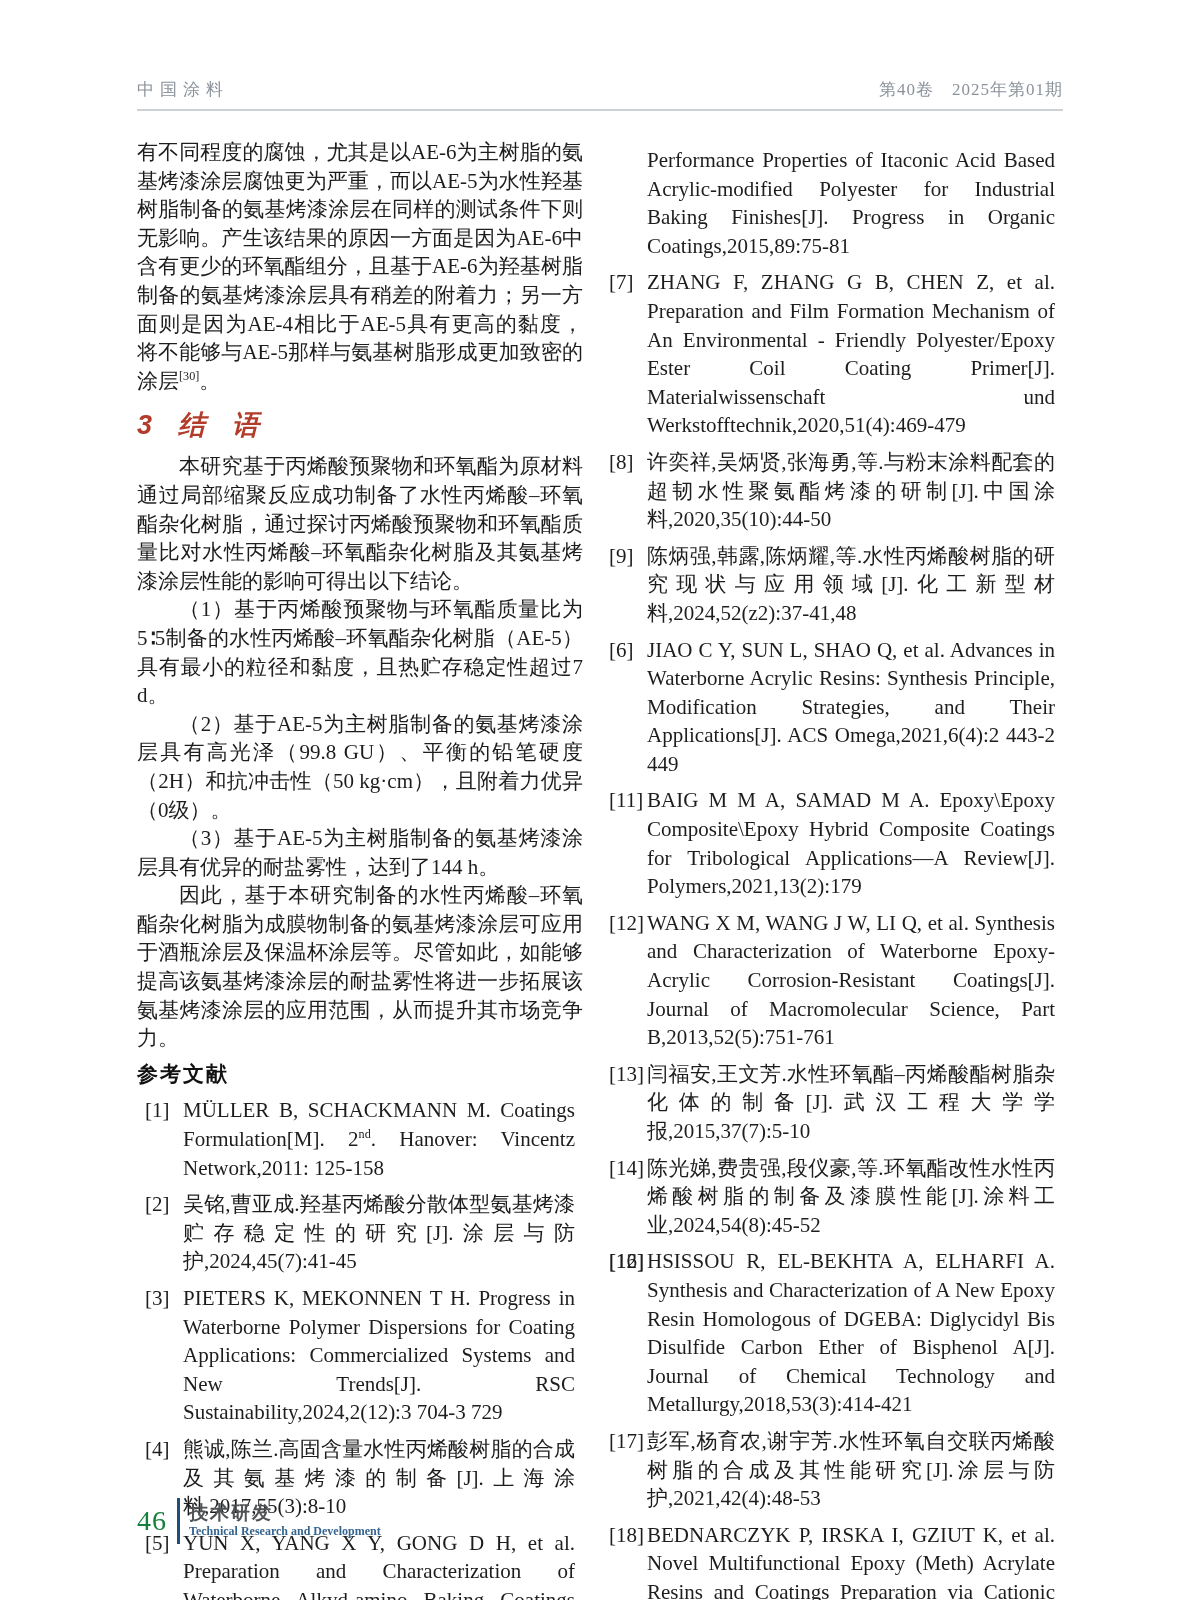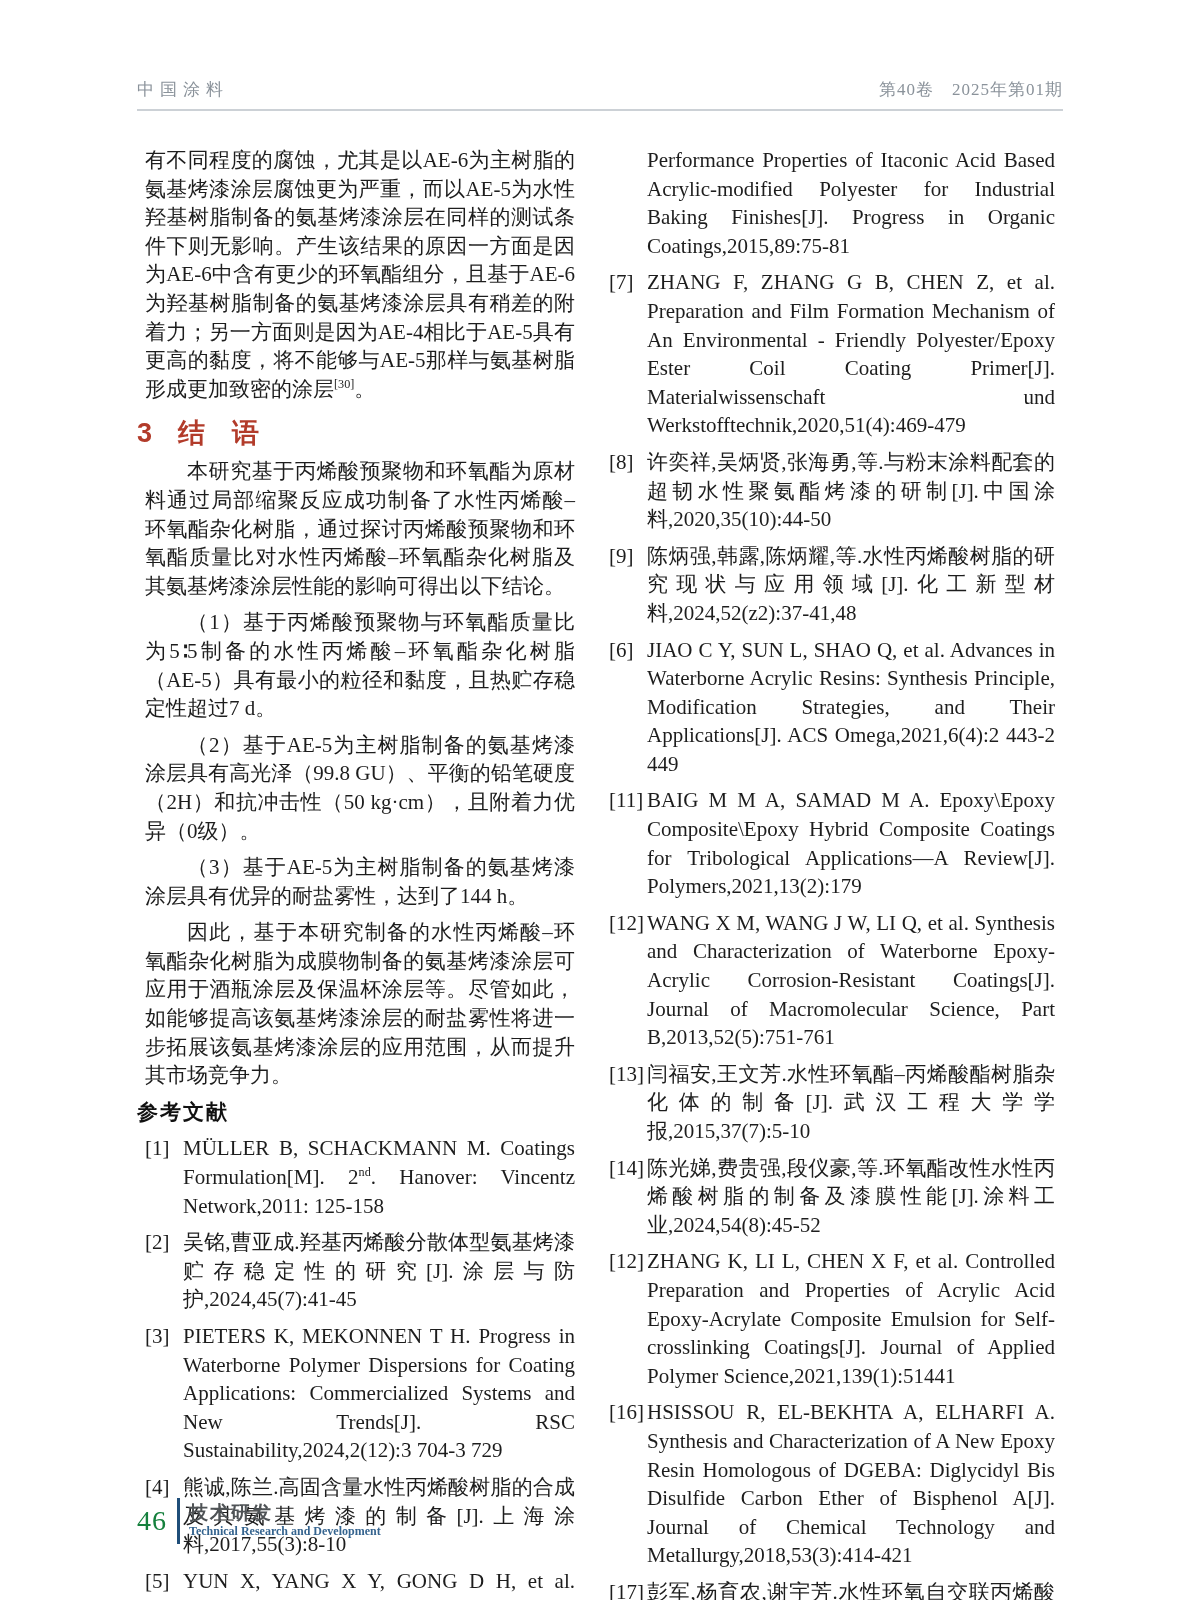--- a/index.html
+++ b/index.html
@@ -12,26 +12,26 @@
           border-bottom:2px solid #ccd1d6;padding-bottom:8px;
           font-size:17px;color:#8a929a;}
   .journal-name{letter-spacing:6px;}
   .issue-info{letter-spacing:1px;}
 
   
   .columns{display:flex;gap:18px;margin-top:27px;}
   .col{width:446px;font-size:21px;line-height:28.6px;text-align:justify;}
   .col.colr{width:462px;}
 
-  p.body-para{margin:8px;text-indent:2em;}
+  p.body-para{margin:0;text-indent:2em;}
   p.no-indent{text-indent:0;}
   sup{font-size:0.58em;line-height:0;}
 
-  .section-heading{margin:15px 0 0 0;font-family:"Liberation Sans","DejaVu Sans",sans-serif;
-          font-weight:700;font-size:27px;color:#b23b2a;line-height:1.15;text-align:left;}
+  .section-heading{margin:15px 0 11px 0;font-family:"Liberation Sans","DejaVu Sans",sans-serif;
+          font-weight:700;font-size:27px;color:#b23b2a;line-height:1.15;text-align:left;font-style:italic;}
   .section-heading .sec-num{margin-right:26px;}
 
   .refs-heading{margin:7px 0 4px 0;font-family:"Liberation Sans","DejaVu Sans",sans-serif;
           font-weight:700;font-size:21px;text-align:left;letter-spacing:2px;color:#111;}
 
   .ref-item{position:relative;padding-left:38px;margin:8px;}
   .ref-item .ref-num{position:absolute;left:0;top:0;}
 
   
   .footer{position:absolute;left:137px;top:1498px;display:flex;align-items:center;}
@@ -82,21 +82,21 @@
       <div>
           <div class="ref-item"><span class="ref-num"></span><span class="ref-text">Performance Properties of Itaconic Acid Based Acrylic-modified Polyester for Industrial Baking Finishes[J]. Progress in Organic Coatings,2015,89:75-81</span></div>
           <div class="ref-item"><span class="ref-num">[7]</span><span class="ref-text">ZHANG F, ZHANG G B, CHEN Z, et al. Preparation and Film Formation Mechanism of An Environmental - Friendly Polyester/Epoxy Ester Coil Coating Primer[J]. Materialwissenschaft und Werkstofftechnik,2020,51(4):469-479</span></div>
           <div class="ref-item"><span class="ref-num">[8]</span><span class="ref-text">许奕祥,吴炳贤,张海勇,等.与粉末涂料配套的超韧水性聚氨酯烤漆的研制[J].中国涂料,2020,35(10):44-50</span></div>
           <div class="ref-item"><span class="ref-num">[9]</span><span class="ref-text">陈炳强,韩露,陈炳耀,等.水性丙烯酸树脂的研究现状与应用领域[J].化工新型材料,2024,52(z2):37-41,48</span></div>
           <div class="ref-item"><span class="ref-num">[6]</span><span class="ref-text">JIAO C Y, SUN L, SHAO Q, et al. Advances in Waterborne Acrylic Resins: Synthesis Principle, Modification Strategies, and Their Applications[J]. ACS Omega,2021,6(4):2 443-2 449</span></div>
           <div class="ref-item"><span class="ref-num">[11]</span><span class="ref-text">BAIG M M A, SAMAD M A. Epoxy\Epoxy Composite\Epoxy Hybrid Composite Coatings for Tribological Applications—A Review[J]. Polymers,2021,13(2):179</span></div>
           <div class="ref-item"><span class="ref-num">[12]</span><span class="ref-text">WANG X M, WANG J W, LI Q, et al. Synthesis and Characterization of Waterborne Epoxy-Acrylic Corrosion-Resistant Coatings[J]. Journal of Macromolecular Science, Part B,2013,52(5):751-761</span></div>
           <div class="ref-item"><span class="ref-num">[13]</span><span class="ref-text">闫福安,王文芳.水性环氧酯–丙烯酸酯树脂杂化体的制备[J].武汉工程大学学报,2015,37(7):5-10</span></div>
           <div class="ref-item"><span class="ref-num">[14]</span><span class="ref-text">陈光娣,费贵强,段仪豪,等.环氧酯改性水性丙烯酸树脂的制备及漆膜性能[J].涂料工业,2024,54(8):45-52</span></div>
-          <div class="ref-item"><span class="ref-num">[12]</span><span class="ref-text">ZHANG K, LI L, CHEN X F, et al. Controlled Preparation and Properties of Acrylic Acid Epoxy-Acrylate Composite Emulsion for Self-crosslinking Coatings[J]. Journal of Applied Polymer Science,2021,139(1):51441</span></div>
+          <div class="ref-item"><span class="ref-num">[12]</span></div>
           <div class="ref-item"><span class="ref-num">[16]</span><span class="ref-text">HSISSOU R, EL-BEKHTA A, ELHARFI A. Synthesis and Characterization of A New Epoxy Resin Homologous of DGEBA: Diglycidyl Bis Disulfide Carbon Ether of Bisphenol A[J]. Journal of Chemical Technology and Metallurgy,2018,53(3):414-421</span></div>
           <div class="ref-item"><span class="ref-num">[17]</span><span class="ref-text">彭军,杨育农,谢宇芳.水性环氧自交联丙烯酸树脂的合成及其性能研究[J].涂层与防护,2021,42(4):48-53</span></div>
           <div class="ref-item"><span class="ref-num">[18]</span><span class="ref-text">BEDNARCZYK P, IRSKA I, GZIUT K, et al. Novel Multifunctional Epoxy (Meth) Acrylate Resins and Coatings Preparation via Cationic and Free-radical Photopolymerization[J]. Polymers,2021,13(11):1 718</span></div>
         </div>
 
     </div>
 
   </div>
 </div>
 

